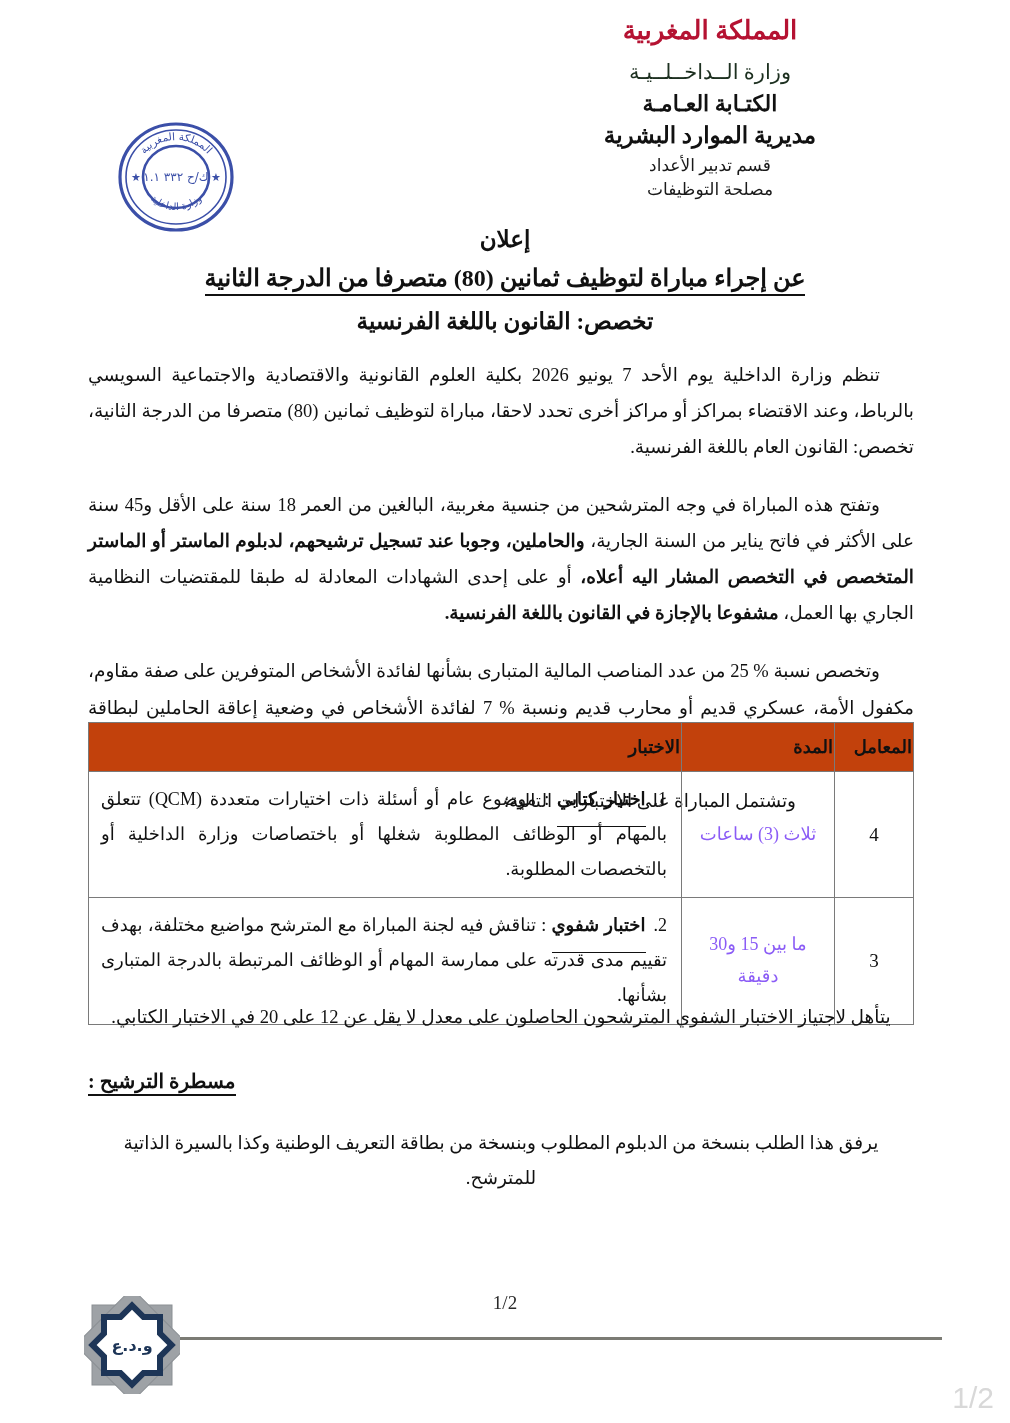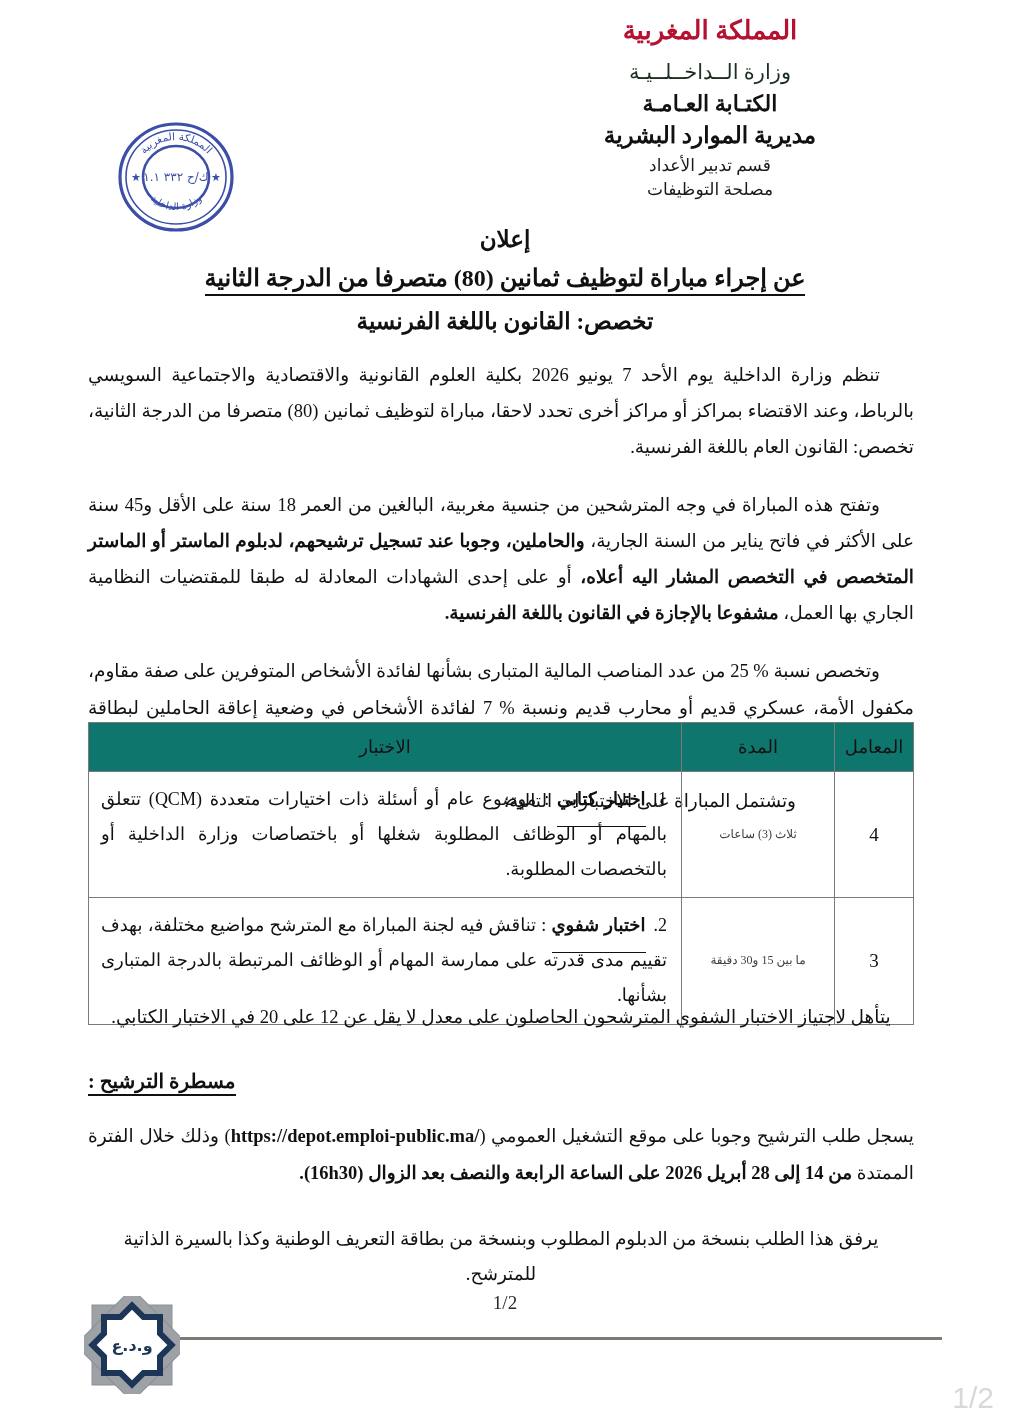--- a/index.html
+++ b/index.html
@@ -151,40 +151,40 @@
   table.exam {
     width: 100%;
     border-collapse: collapse;
     table-layout: fixed;
   }
   table.exam th, table.exam td {
     border: 1px solid #7a7a7a;
     vertical-align: middle;
   }
   table.exam thead th {
-    background: #0f766e;
+    background: #c2410c;
     font-size: 18px;
-    font-weight: normal;
+    font-weight: bold;
     color: #111;
     height: 46px;
-    text-align: center;
+    text-align: right;
   }
   th.c-coef { width: 76px; margin-left: 44px; }
   th.c-dur  { width: 150px; }
   th.c-test { width: auto; }
   td.coef {
     text-align: center;
     font-size: 19px;
     color: #111;
   }
   td.dur {
     text-align: center;
-    font-size: 12px;
+    font-size: 18px;
     line-height: 1.75;
-    color: #404040;
+    color: #8b5cf6;
     padding: 14px 8px;
   }
   td.test {
     font-size: 18px;
     line-height: 1.95;
     text-align: justify;
     color: #111;
     padding: 10px 14px 10px 12px;
   }
   .ti-num {
@@ -365,21 +365,20 @@
     </table>
   </div>
 
   <div class="after-table">
     <p class="qual-line">يتأهل لاجتياز الاختبار الشفوي المترشحون الحاصلون على معدل لا يقل عن 12 على 20 في الاختبار الكتابي.</p>
 
     <div class="sec-head-wrap">
       <span class="sec-head">مسطرة الترشيح :</span>
     </div>
 
-    <p class="apply-p"><span>يسجل طلب الترشيح وجوبا على موقع التشغيل العمومي (</span><span class="ltr b">https://depot.emploi-public.ma/</span><span>) وذلك خلال الفترة الممتدة </span><span class="b">من 14 إلى 28 أبريل 2026 على الساعة الرابعة والنصف بعد الزوال (16h30).</span></p>
 
     <p class="attach-p">يرفق هذا الطلب بنسخة من الدبلوم المطلوب وبنسخة من بطاقة التعريف الوطنية وكذا بالسيرة الذاتية للمترشح.</p>
   </div>
 
   <div class="page-num-mid">1/2</div>
 
   <div class="footer-rule"></div>
 
   <svg class="footer-logo" viewBox="0 0 96 98">
     <g transform="translate(48,49)">

